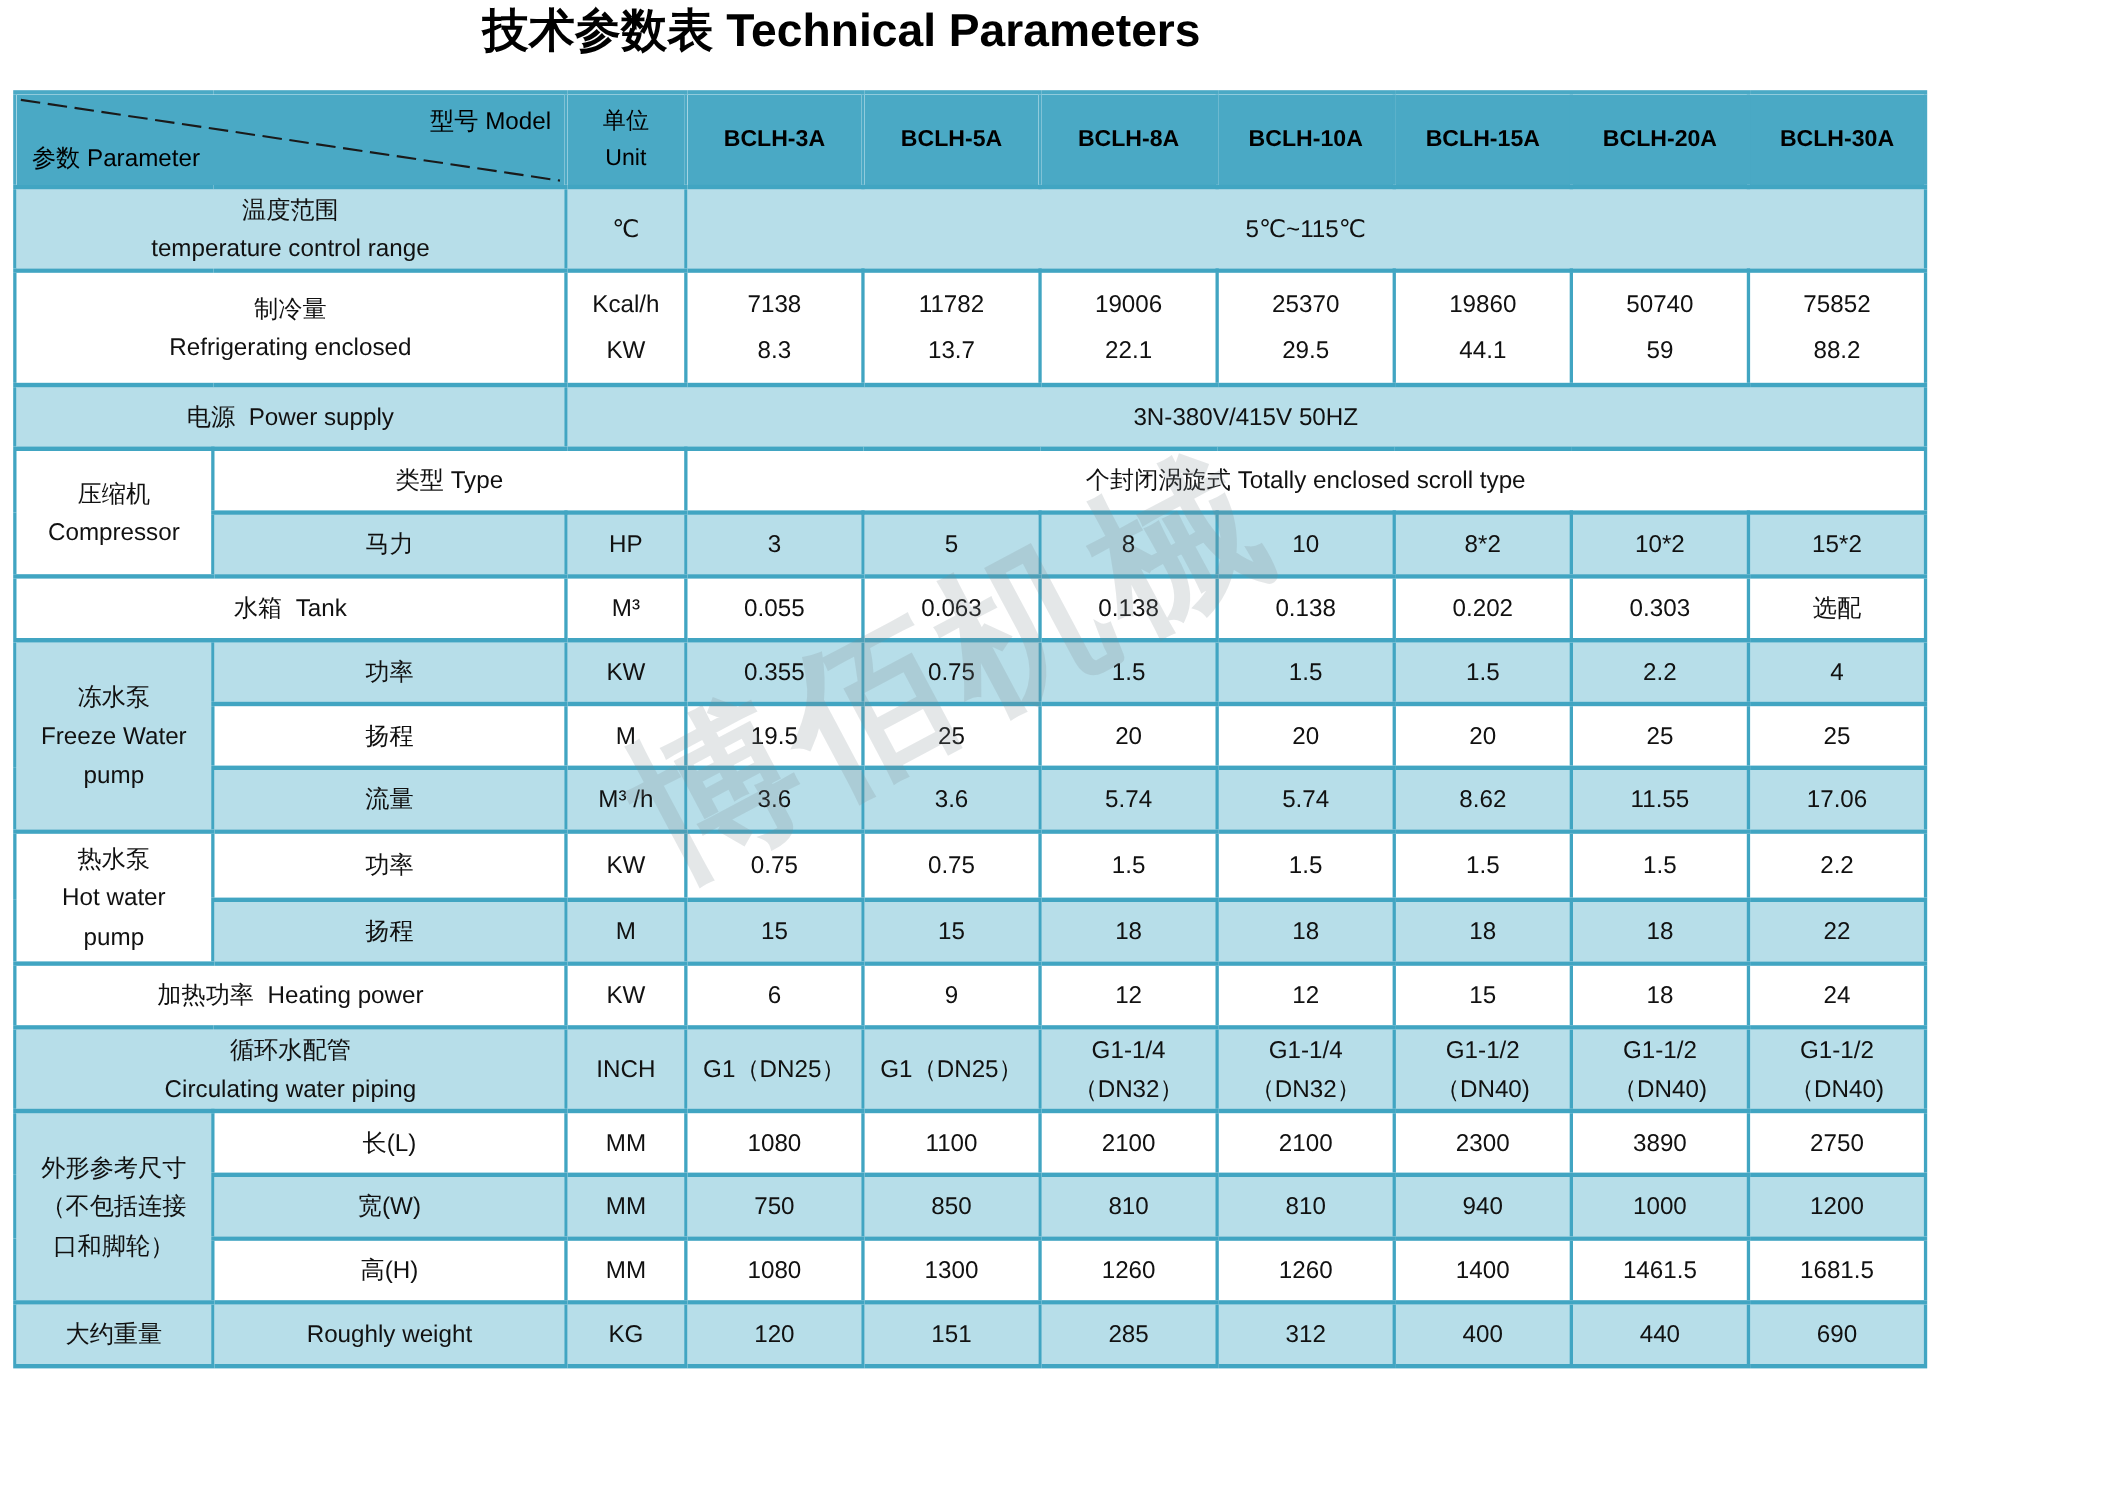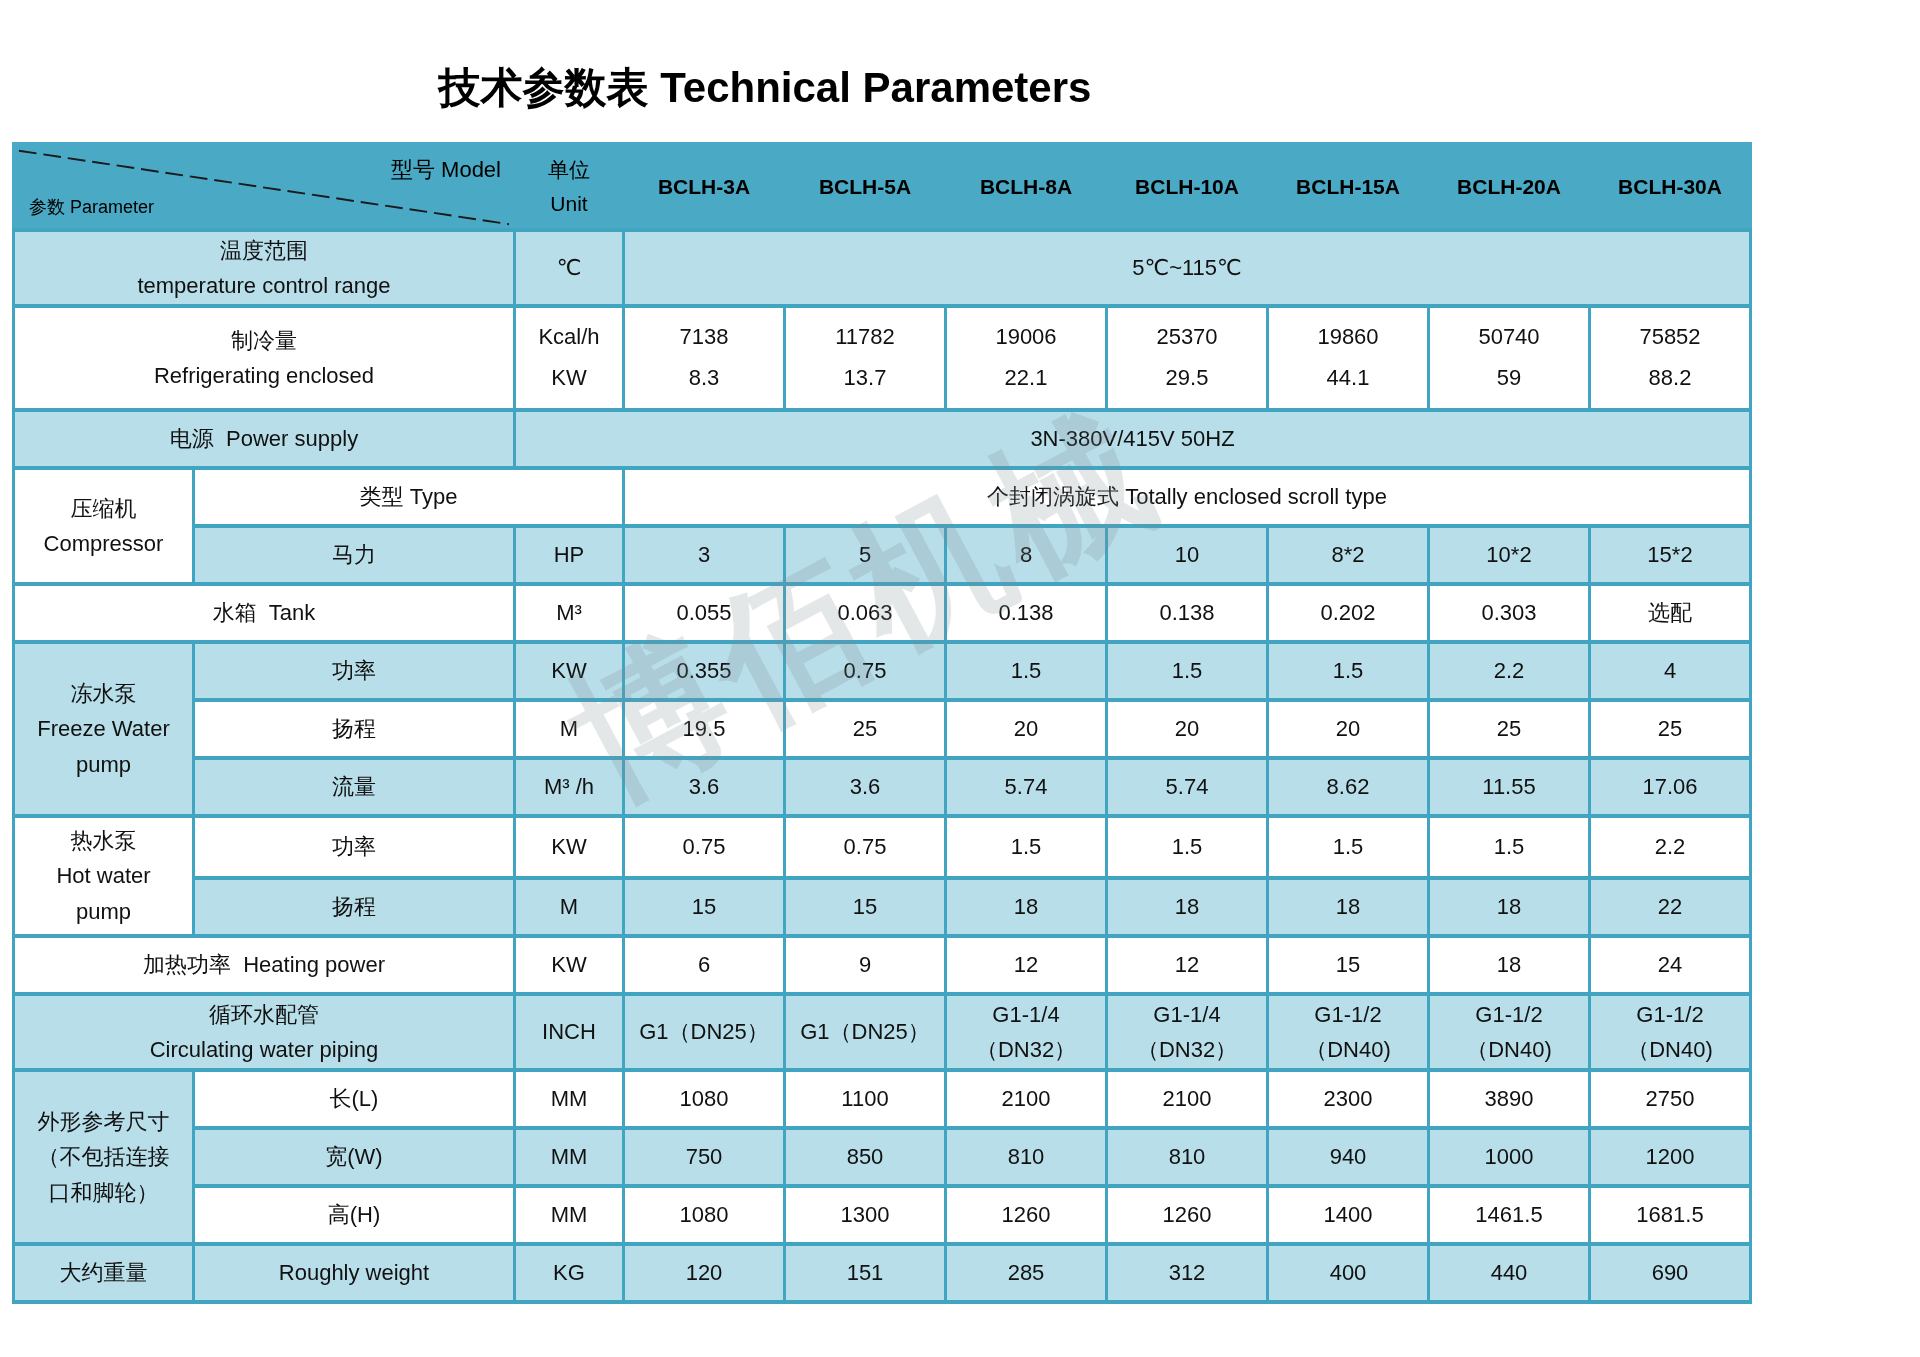--- a/index.html
+++ b/index.html
@@ -1,21 +1,21 @@
 <!DOCTYPE html>
 <html><head>
 <meta charset="utf-8">
 <style>
   html,body{margin:0;padding:0;}
   body{
     width:1920px;height:1357px;background:#ffffff;position:relative;overflow:hidden;
     font-family:"Liberation Sans","DejaVu Sans",sans-serif;color:#111;
   }
   .title{
-    width:1530px;text-align:center;padding-top:60px;
+    width:1530px;text-align:center;
     font-size:42px;font-weight:700;color:#000;
   }
   table.t{
     border-collapse:collapse;table-layout:fixed;width:1736px;
     margin:26px 0 13px 12px;
   }
   .t td{
     border:3px solid #41a5c2;border-top-width:4px;border-bottom-width:4px;
     text-align:center;vertical-align:middle;font-size:22px;padding:0;overflow:hidden;
   }
@@ -25,21 +25,21 @@
   }
   .model-name{font-weight:700;font-size:22px;}
   tr.blue td{background:#b7dee9;}
   tr.white td{background:#ffffff;}
   td.gB{background:#b7dee9 !important;}
   td.gW{background:#ffffff !important;}
   .h86{height:86px}.h76{height:76px}.h104{height:104px}.h58{height:58px}.h62{height:62px}
   td.diag{position:relative;}
   .diag svg{position:absolute;left:0;top:0;width:100%;height:100%;}
   .m-label{position:absolute;top:9px;right:12px;font-size:22px;}
-  .p-label{position:absolute;bottom:9px;left:14px;font-size:18px;}
+  .p-label{position:absolute;bottom:9px;left:14px;font-size:22px;}
   .ml{line-height:1.6;}           
   .dual div{line-height:1.85;}    
   .lbl{white-space:pre-wrap;}
   .watermark{
     position:absolute;left:585px;top:655px;z-index:5;pointer-events:none;
     font-size:150px;font-weight:700;color:#7e8a90;opacity:0.20;
     transform:rotate(-28deg);transform-origin:0 50%;white-space:nowrap;letter-spacing:8px;
   }
 </style>
 </head>

